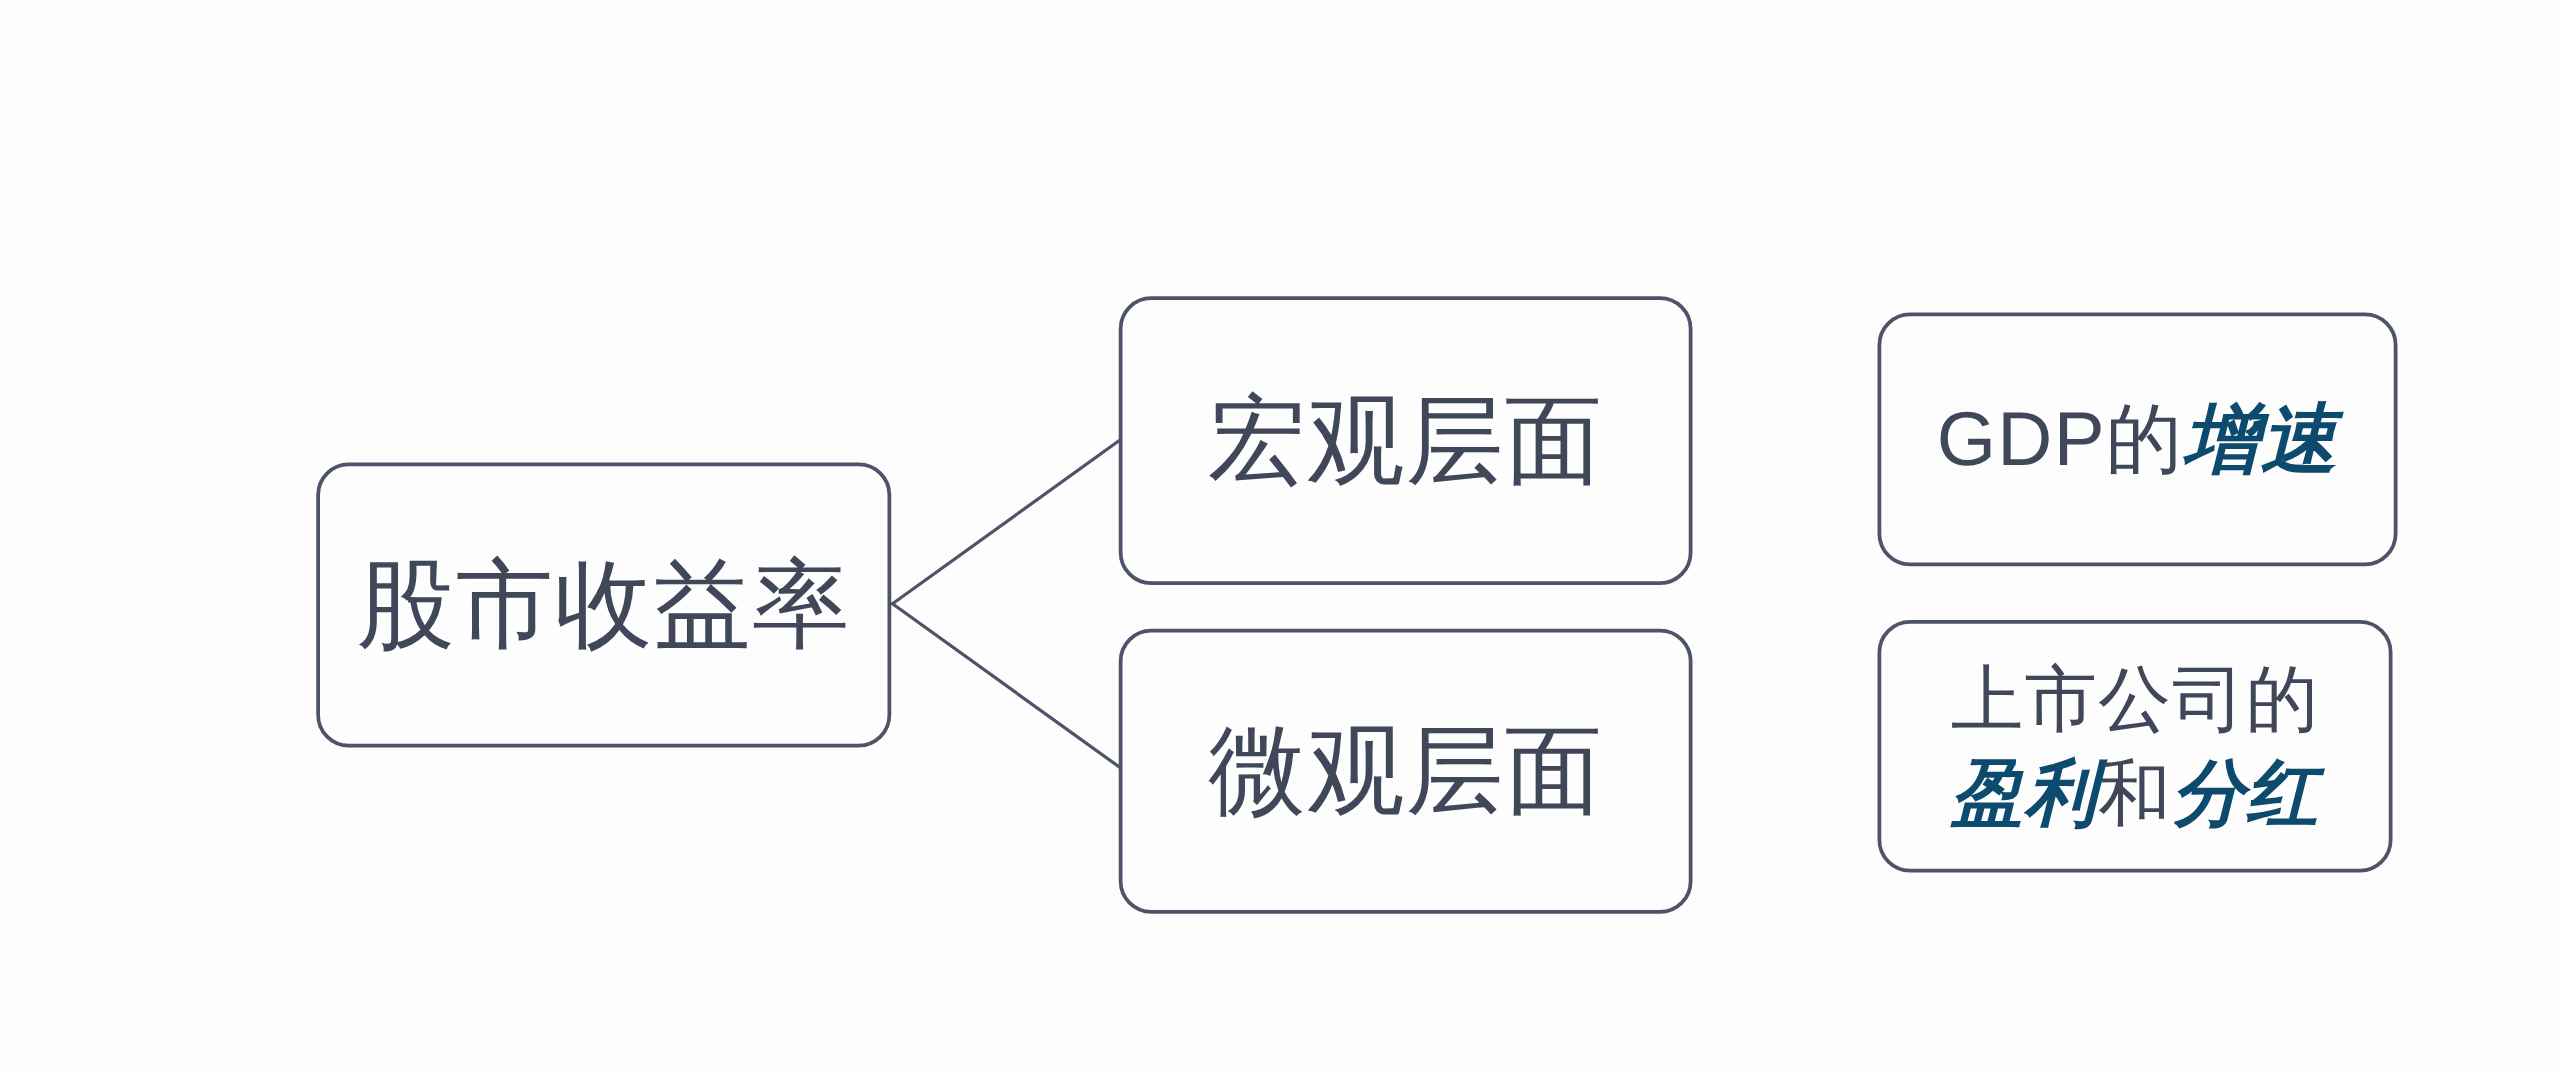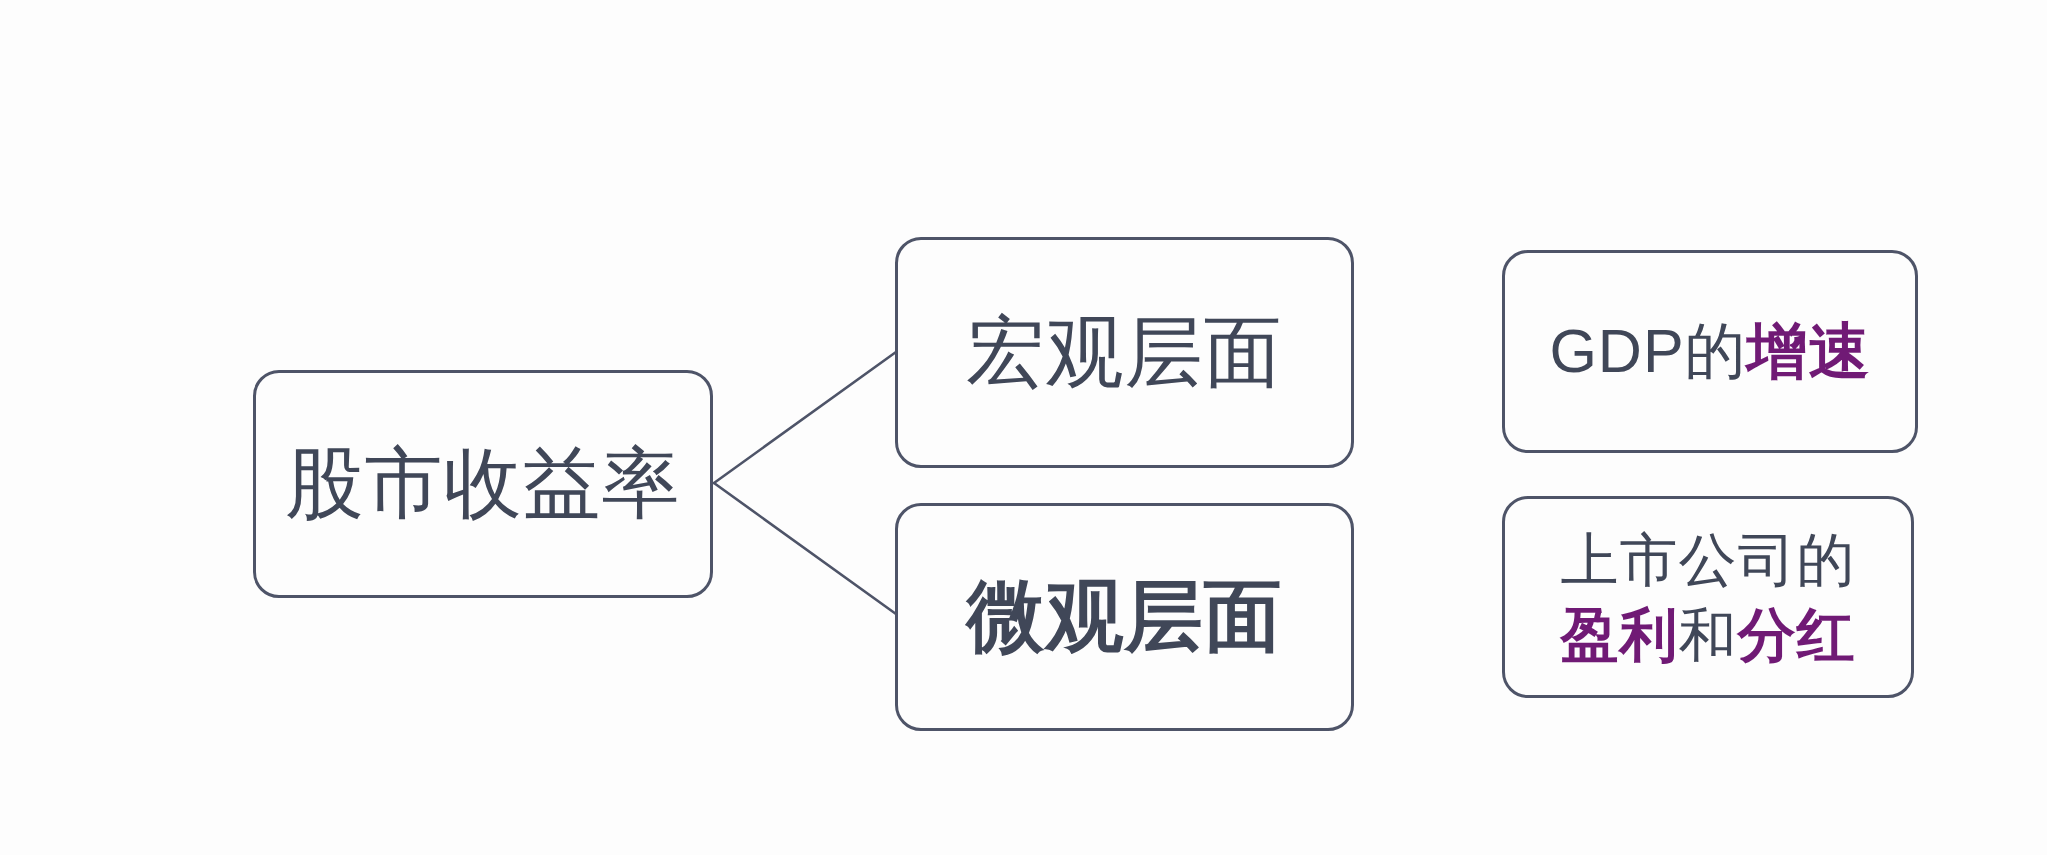--- a/index.html
+++ b/index.html
@@ -54,40 +54,40 @@
     width: 459px;
     height: 231px;
     font-size: 78px;
   }
   .node-micro {
     left: 895px;
     top: 503px;
     width: 459px;
     height: 228px;
     font-size: 78px;
-    font-weight: bold;
   }
   .node-gdp {
     left: 1502px;
     top: 250px;
     width: 416px;
     height: 203px;
     font-size: 61px;
   }
   .node-company {
     left: 1502px;
     top: 496px;
     width: 412px;
     height: 202px;
     font-size: 58px;
     line-height: 1.3;
   }
   .emph {
-    color: #701a75;
+    color: #0c4a6e;
     font-weight: 700;
+    font-style: italic;
   }
 </style>
 </head>
 <body>
 
 <div class="canvas">
 
   <svg class="connectors" viewBox="0 0 2047 855" xmlns="http://www.w3.org/2000/svg">
     <path d="M714 483 L896 352"></path>
     <path d="M714 483 L896 614"></path>

